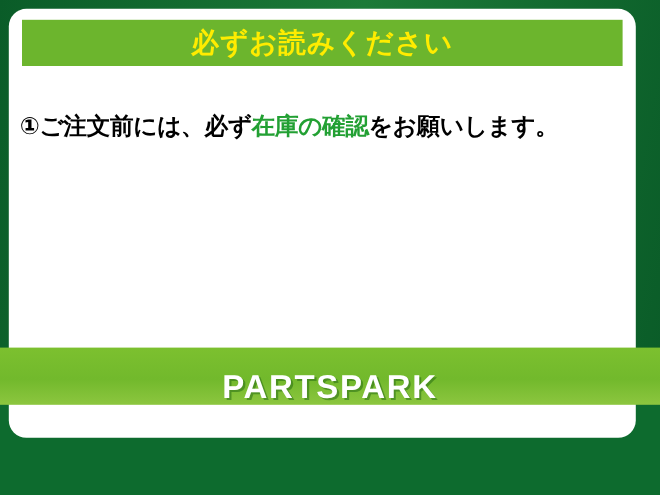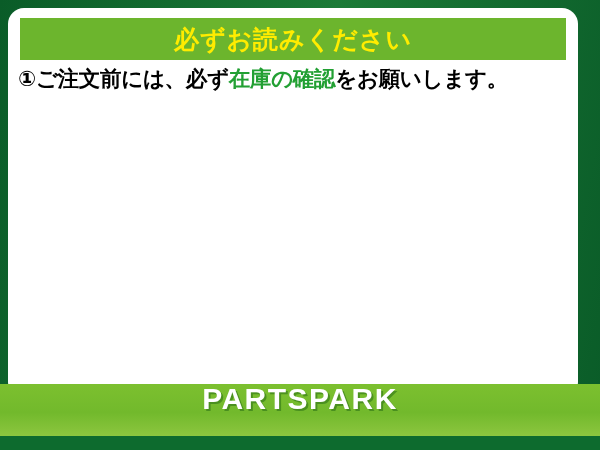--- a/index.html
+++ b/index.html
@@ -10,21 +10,21 @@
     width: 600px;
     height: 450px;
     overflow: hidden;
     background: #0d6b2e;
     font-family: "Liberation Sans", "DejaVu Sans", sans-serif;
   }
 
   .banner-frame {
     position: relative;
     width: 600px;
-    height: 436px;
+    height: 368px;
     background: linear-gradient(100deg, #0a5c28 0%, #1c7a38 50%, #0a5c28 100%);
     box-sizing: border-box;
   }
 
   
   .card {
     position: absolute;
     left: 8px;
     top: 8px;
     width: 570px;
@@ -58,21 +58,21 @@
 
   .content {
     position: absolute;
     left: 0;
     top: 58px;
     width: 570px;
     box-sizing: border-box;
     padding: 0 10px 0 10px;
   }
 
-  .item { margin-bottom: 2px; }
+  .item { margin-bottom: 2px; margin-top: 36px; }
 
   .item-heading {
     font-size: 21.5px;
     font-weight: bold;
     color: #000000;
     line-height: 1.28;
     letter-spacing: -0.3px;
     white-space: nowrap;
   }
   .item-heading.wrap { white-space: normal; }
@@ -93,21 +93,21 @@
 
   
   .footer {
     position: absolute;
     left: 0;
     bottom: 0;
     width: 600px;
     height: 52px;
     background: linear-gradient(180deg, #7cc02f 0%, #72b92c 55%, #8cc63f 100%);
     display: flex;
-    align-items: flex-start;
+    align-items: flex-end;
     justify-content: center;
   }
   .footer-logo {
     color: #ffffff;
     font-size: 30px;
     font-weight: bold;
     letter-spacing: 1.5px;
     text-shadow: 2px 2px 0 rgba(40,110,20,0.55);
     line-height: 1;
   }

